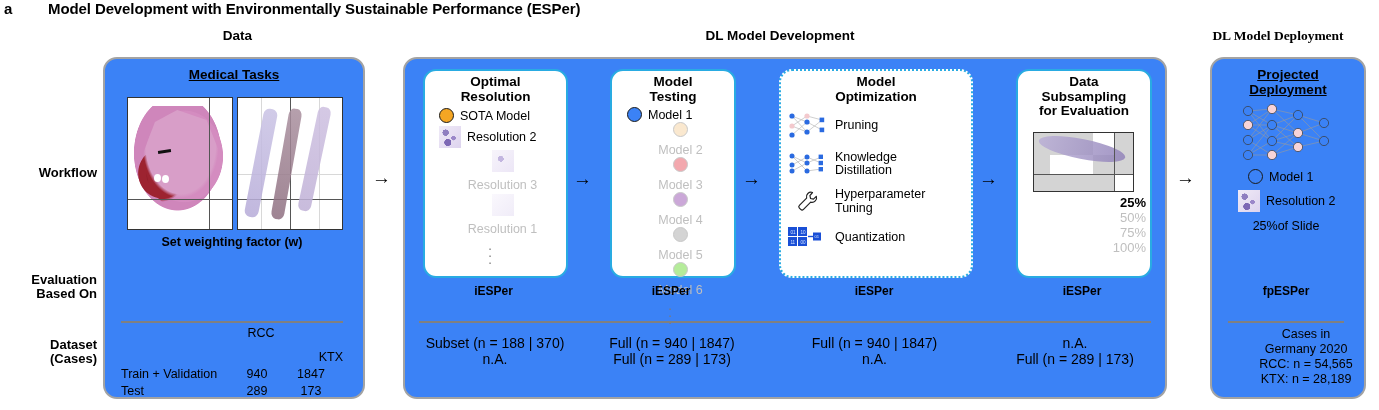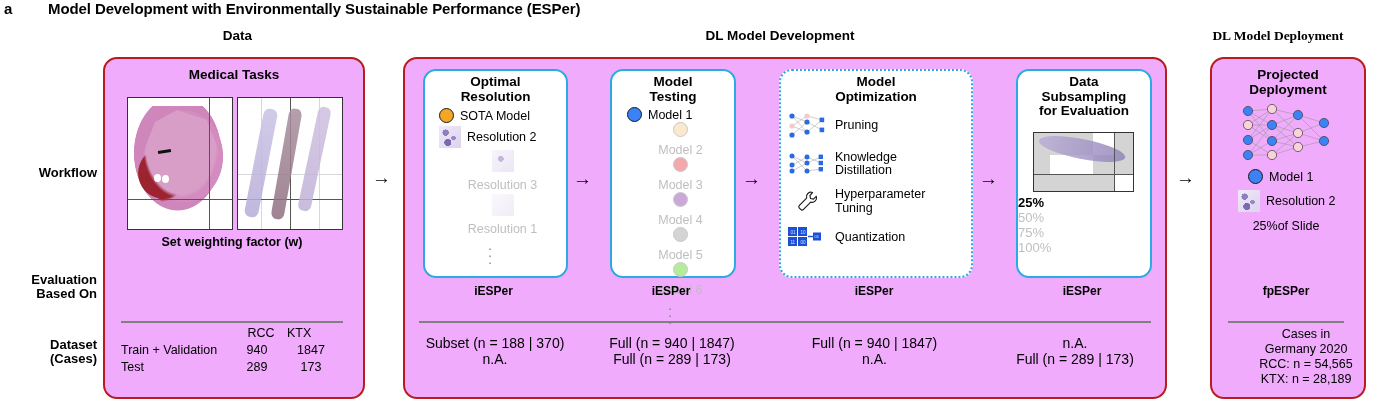--- a/index.html
+++ b/index.html
@@ -16,21 +16,21 @@
   #fig-title{left:48px;top:0px;font-size:15px;font-weight:bold;letter-spacing:-0.1px;}
 
   
   .stage-header{font-size:13.5px;font-weight:bold;text-align:center;}
 
   
   .row-label{font-size:13px;font-weight:bold;text-align:right;line-height:14px;}
 
   
   .outer-box{
-    border:2px solid #b91c1c;border-radius:14px;background:#f0abfc;
+    border:2px solid #a3a3a3;border-radius:14px;background:#3b82f6;text-decoration:underline;
   }
   
   .inner-box{
     border:2px solid #29ABE2;border-radius:13px;background:#fff;
   }
   .inner-box.dotted{
     border:2px dotted #29ABE2;
   }
 
   .box-title{
@@ -133,21 +133,21 @@
   </div>
 
   <div class="abs center" style="left:0;top:176px;width:254px;font-size:12.5px;font-weight:bold;">Set weighting factor (w)</div>
 
   <div class="abs hrule" style="left:16px;top:262px;width:222px;"></div>
 
   <div class="abs" style="left:16px;top:266px;width:222px;">
     <div class="ds-row" style="justify-content:flex-end;">
       <span style="width:110px;"></span>
       <span style="width:52px;text-align:center;">RCC</span>
-      <span style="width:56px;text-align:left;">KTX</span>
+      <span style="width:56px;text-align:right;margin-top:24px;">KTX</span>
     </div>
     <div class="ds-row">
       <span style="width:110px;">Train + Validation</span>
       <span style="width:52px;text-align:center;">940</span>
       <span style="width:56px;text-align:center;">1847</span>
     </div>
     <div class="ds-row">
       <span style="width:110px;">Test</span>
       <span style="width:52px;text-align:center;">289</span>
       <span style="width:56px;text-align:center;">173</span>
@@ -348,21 +348,21 @@
       <div class="ss-cell" style="left:0;top:0;width:16px;height:42px;"></div>
       <div class="ss-cell" style="left:37px;top:0;width:22px;height:22px;"></div>
       <div class="ss-cell" style="left:59px;top:22px;width:22px;height:20px;"></div>
       <div class="ss-cell" style="left:81px;top:0;width:18px;height:42px;"></div>
       <div class="ss-cell" style="left:0;top:42px;width:81px;height:16px;"></div>
       <div class="ss-cell" style="left:16px;top:0;width:21px;height:22px;"></div>
       <div class="ss-tissue" style="left:4px;top:6px;width:88px;height:20px;background:linear-gradient(95deg,#b9aed6,#8f80b8);border-radius:50%;transform:rotate(11deg);opacity:.82;"></div>
       <div class="gridline" style="left:0;top:41px;width:99px;height:1px;"></div>
       <div class="gridline" style="left:80px;top:0;width:1px;height:58px;"></div>
     </div>
-    <div style="position:absolute;left:0;top:124px;width:128px;text-align:left;">
+    <div style="position:absolute;left:0;top:124px;width:128px;text-align:right;">
       <div style="font-size:13px;font-weight:bold;line-height:15px;">25%</div>
       <div class="muted" style="font-size:13px;line-height:15px;">50%</div>
       <div class="muted" style="font-size:13px;line-height:15px;">75%</div>
       <div class="muted" style="font-size:13px;line-height:15px;">100%</div>
     </div>
   </div>
   <div class="abs espler" style="left:611px;top:225px;width:132px;">iESPer</div>
 
   <div class="abs hrule" style="left:14px;top:262px;width:732px;"></div>
 

